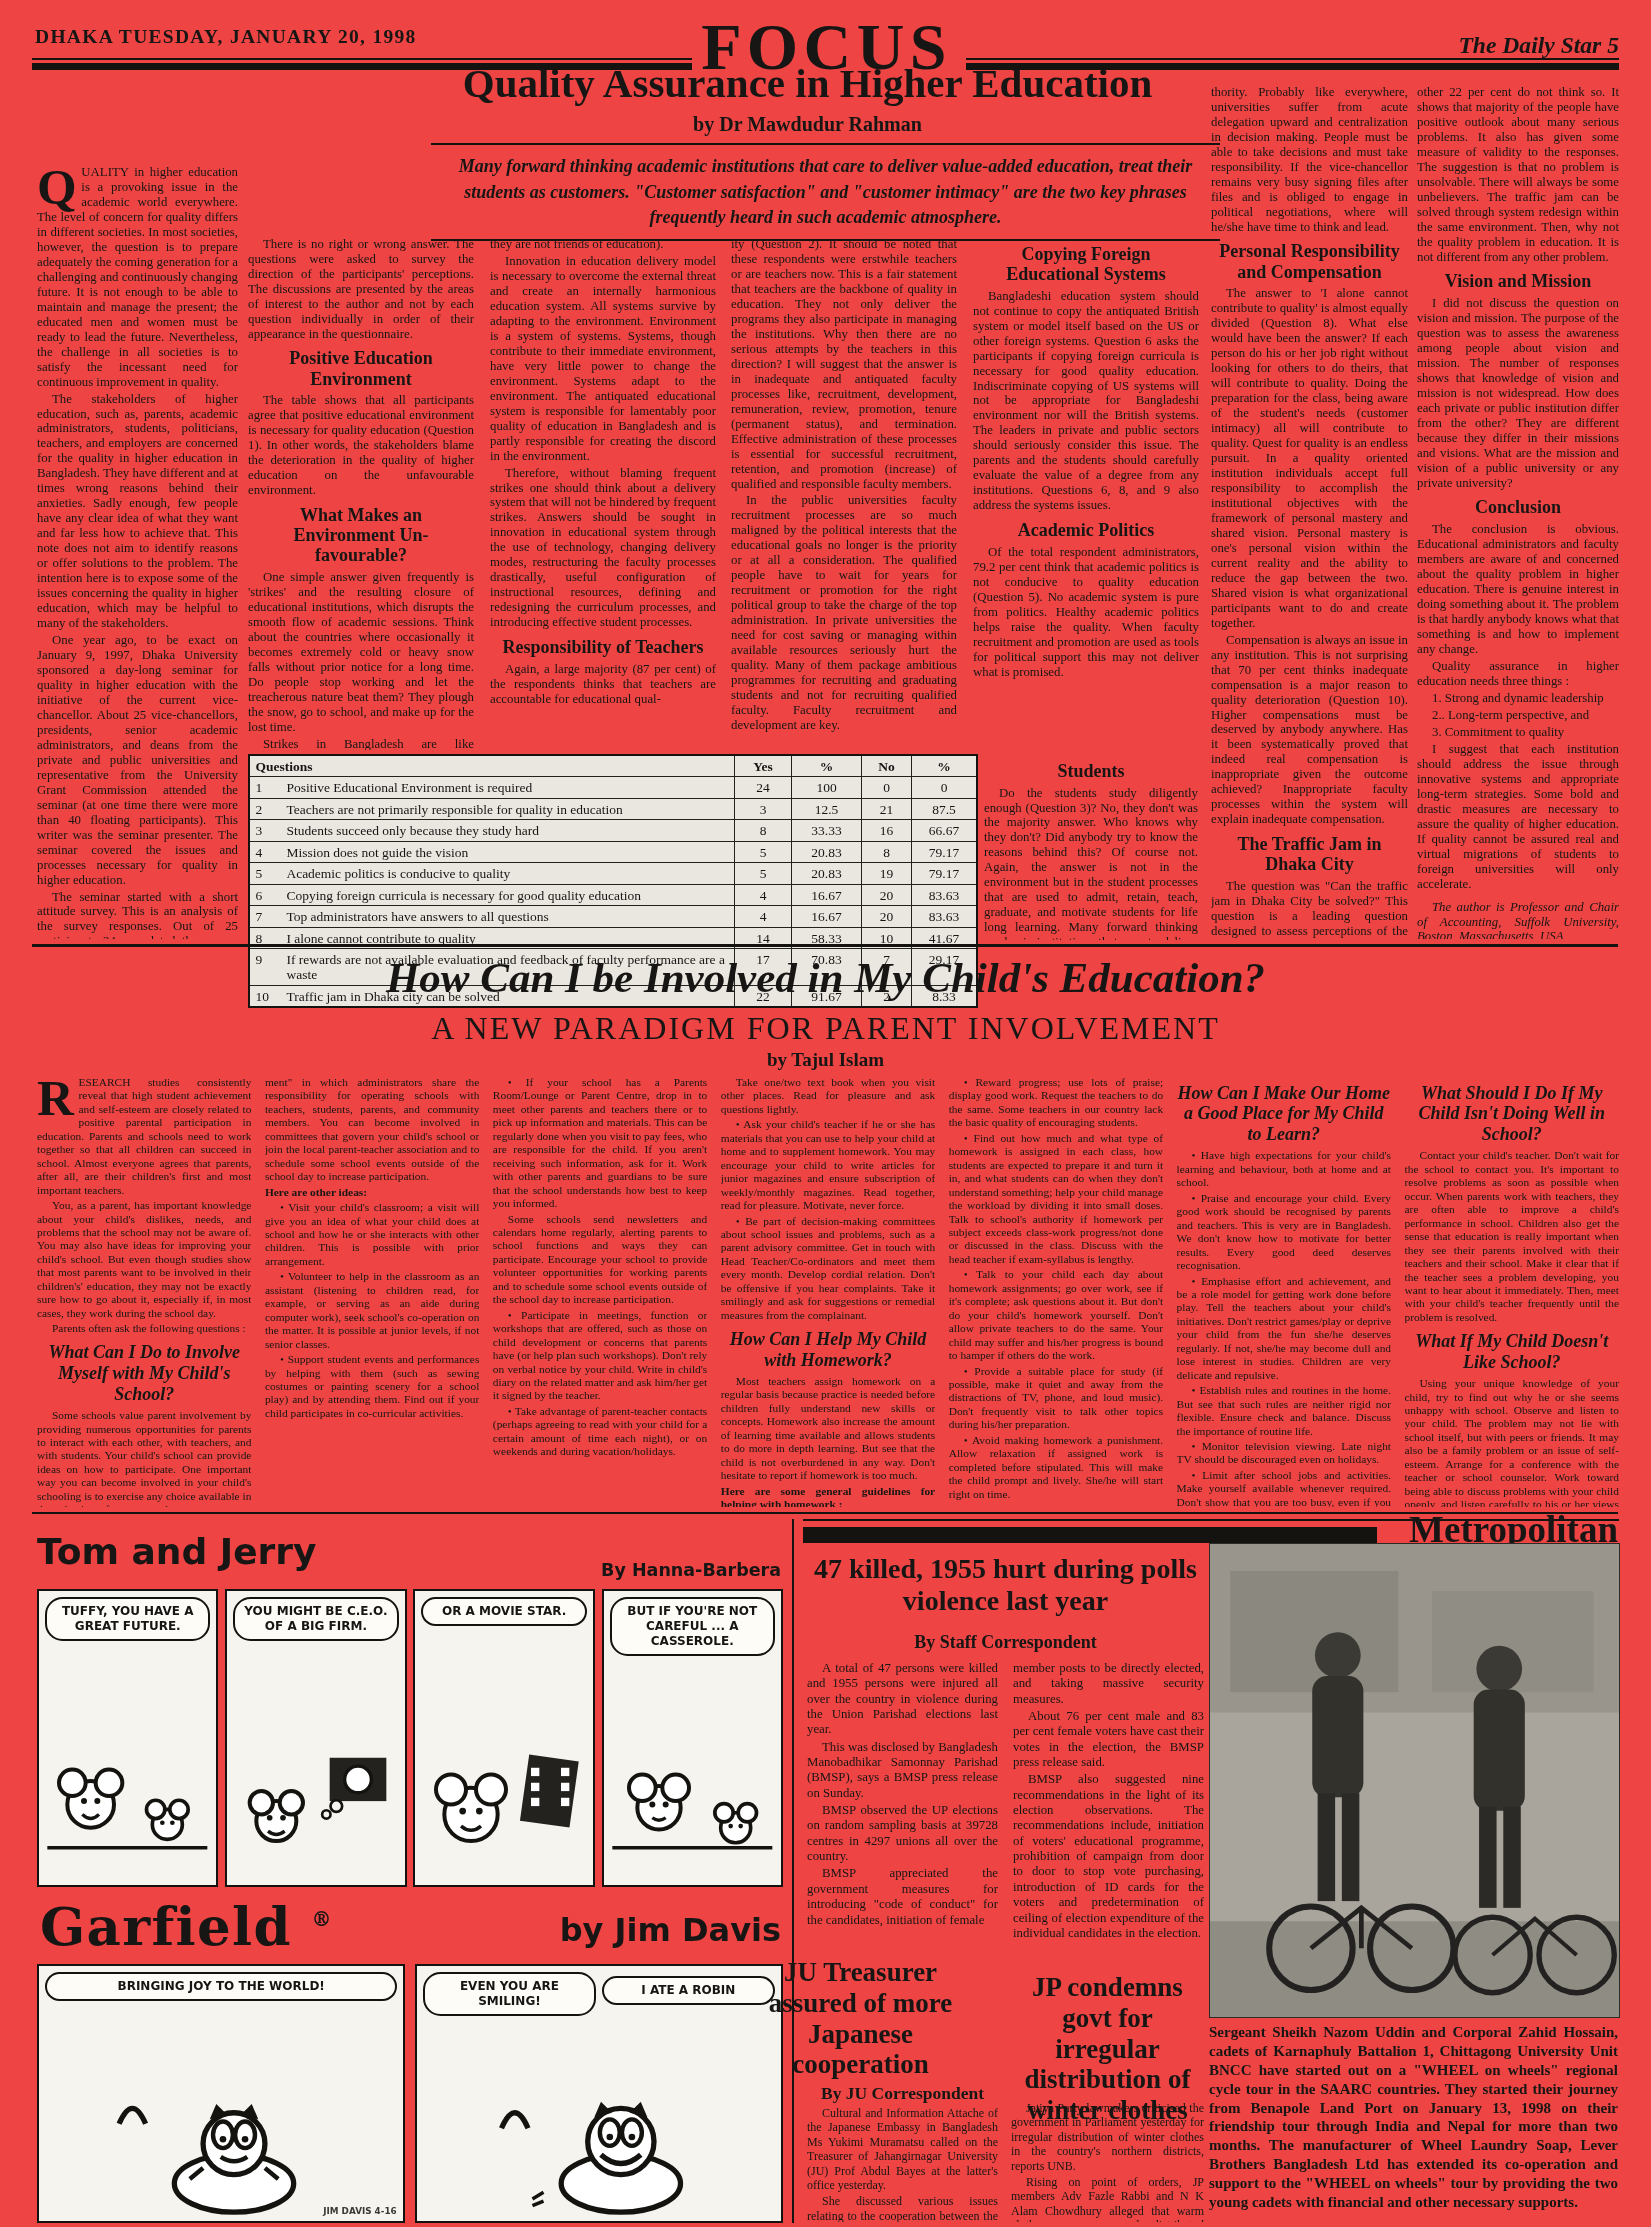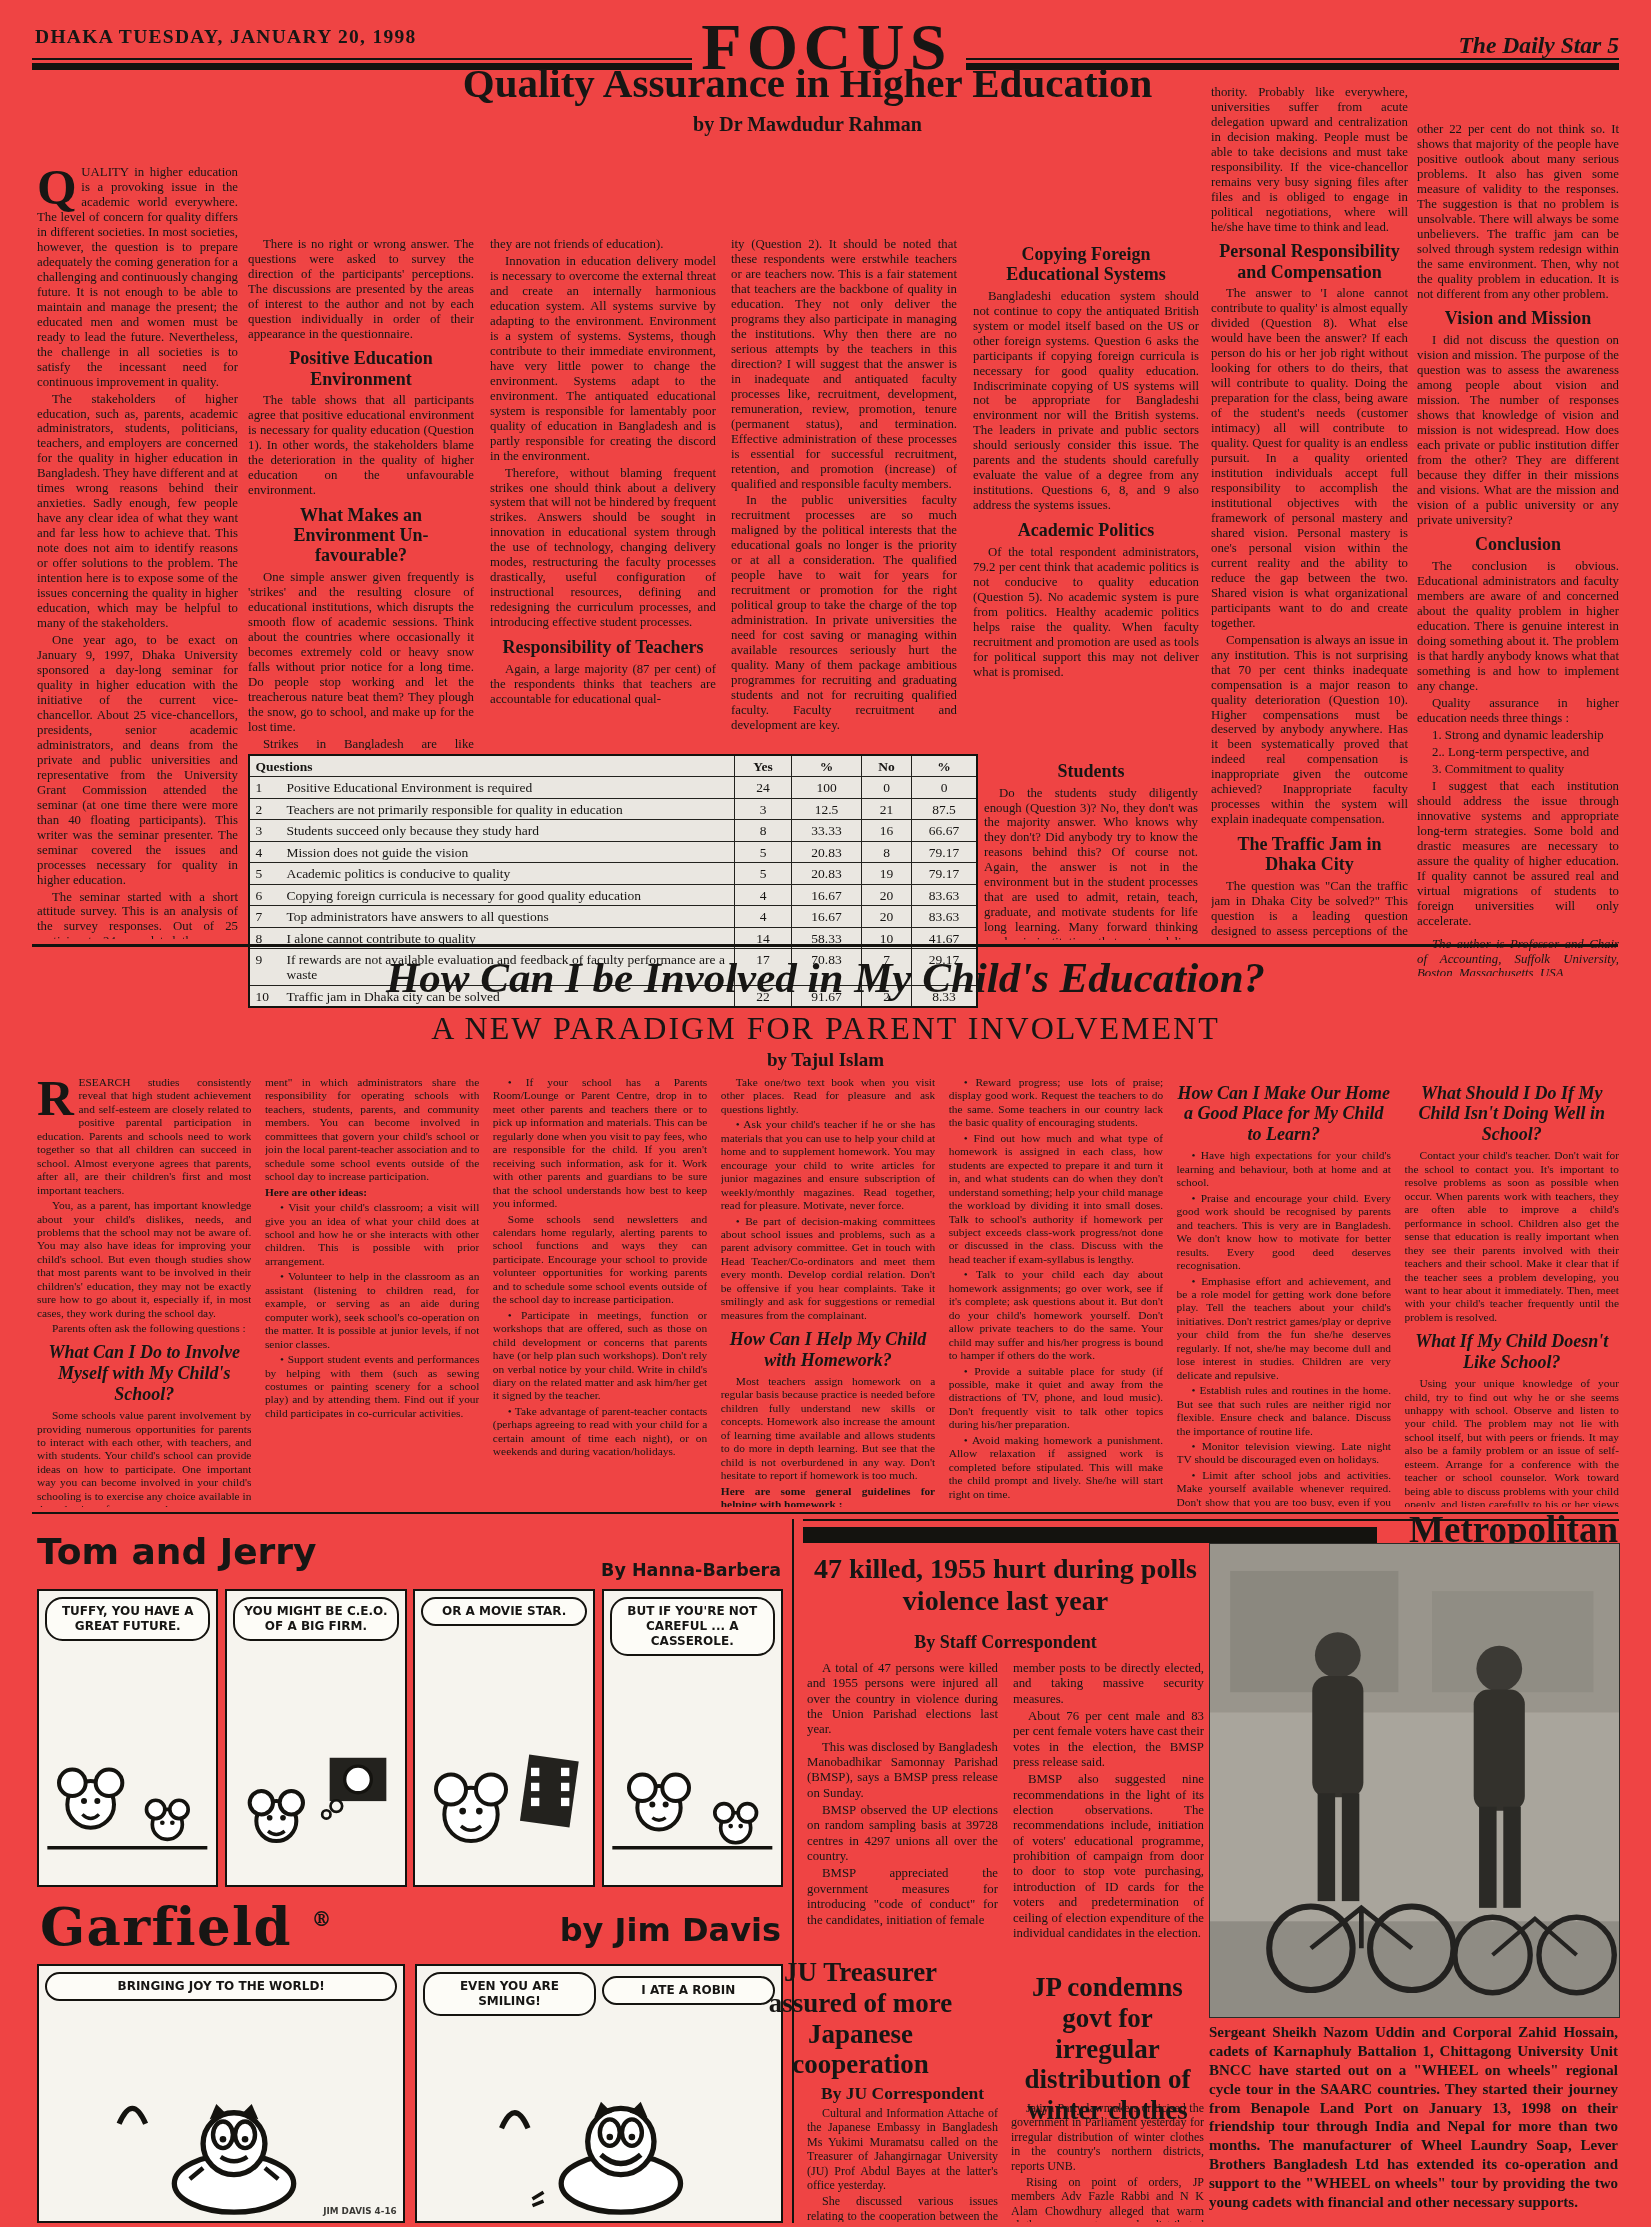--- a/index.html
+++ b/index.html
@@ -22,21 +22,21 @@
             padding:9.4px 17.5px;font-size:18px;line-height:1.4;font-weight:bold;font-style:italic;text-align:center;}
   .ncol{position:absolute;text-align:justify;font-size:12.8px;line-height:1.17;overflow:hidden;}
   .a2 .ncol,.a2col{font-size:11.4px;line-height:1.18;}
   #a1c1{left:37px;top:165px;width:201px;height:774px;}
   #a1c2{left:248px;top:237px;width:226px;height:513px;}
   #a1c3{left:490px;top:237px;width:226px;height:513px;}
   #a1c4{left:731px;top:237px;width:226px;height:513px;}
   #a1c5{left:973px;top:237px;width:226px;height:513px;}
   #a1c5b{left:984px;top:754px;width:214px;height:186px;}
   #a1c6{left:1211px;top:85px;width:197px;height:854px;}
-  #a1c7{left:1417px;top:85px;width:202px;height:854px;margin-top:37px;}
+  #a1c7{left:1417px;top:85px;width:202px;height:854px;}
   .pp{margin:0 0 2px 0;text-indent:15px;}
   .pp.nodent{text-indent:0;}
   .pp.bold{font-weight:bold;text-indent:0;}
   .pp.credit{font-style:italic;margin-top:8px;}
   .drop{float:left;font-size:51px;line-height:.78;font-weight:bold;padding:3.4px 4.7px 0 0;}
   .sh{text-align:center;font-weight:bold;font-size:18px;line-height:1.12;margin:6.7px 0 4.7px;}
   .shi{text-align:center;font-weight:bold;font-style:italic;font-size:18px;line-height:1.15;margin:6.7px 0 4.7px;}
   
   #a1table{left:248px;top:754px;width:726px;border:2px solid #14130f;background:#eae7e1;}
   .trow{display:grid;grid-template-columns:31px 1fr 57px 70px 50px 65px;border-bottom:1.3px solid #23221e;}
@@ -94,20 +94,21 @@
   <div class="abs date">DHAKA TUESDAY, JANUARY 20, 1998</div>
   <div class="abs hrule rule-left"></div>
   <div class="abs focus">FOCUS</div>
   <div class="abs hrule rule-right"></div>
   <div class="abs paper"><span>The Daily Star</span> <span>5</span></div>
 
   <div class="abs a1-head">
     <div class="a1-title">Quality Assurance in Higher Education</div>
     <div class="a1-byline">by Dr Mawdudur Rahman</div>
   </div>
+  <div class="abs a1-stand">Many forward thinking academic institutions that care to deliver value-added education, treat their students as customers. "Customer satisfaction" and "customer intimacy" are the two key phrases frequently heard in such academic atmosphere.</div>
 
   <div id="a1c1" class="ncol">
       <p class="pp nodent"><span class="drop">Q</span>UALITY in higher education is a provoking issue in the academic world everywhere. The level of concern for quality differs in different societies. In most societies, however, the question is to prepare adequately the coming generation for a challenging and continuously changing future. It is not enough to be able to maintain and manage the present; the educated men and women must be ready to lead the future. Nevertheless, the challenge in all societies is to satisfy the incessant need for continuous improvement in quality.</p>
       <p class="pp">The stakeholders of higher education, such as, parents, academic administrators, students, politicians, teachers, and employers are concerned for the quality in higher education in Bangladesh. They have different and at times wrong reasons behind their anxieties. Sadly enough, few people have any clear idea of what they want and far less how to achieve that. This note does not aim to identify reasons or offer solutions to the problem. The intention here is to expose some of the issues concerning the quality in higher education, which may be helpful to many of the stakeholders.</p>
       <p class="pp">One year ago, to be exact on January 9, 1997, Dhaka University sponsored a day-long seminar for quality in higher education with the initiative of the current vice-chancellor. About 25 vice-chancellors, presidents, senior academic administrators, and deans from the private and public universities and representative from the University Grant Commission attended the seminar (at one time there were more than 40 floating participants). This writer was the seminar presenter. The seminar covered the issues and processes necessary for quality in higher education.</p>
       <p class="pp">The seminar started with a short attitude survey. This is an analysis of the survey responses. Out of 25 participants 24 completed the survey questionnaire. The table summarises the responses.</p>
     </div>
   <div id="a1c2" class="ncol">
       <p class="pp">There is no right or wrong answer. The questions were asked to survey the direction of the participants' perceptions. The discussions are presented by the areas of interest to the author and not by each question individually in order of their appearance in the questionnaire.</p>
       <div class="sh">Positive Education Environment</div>

